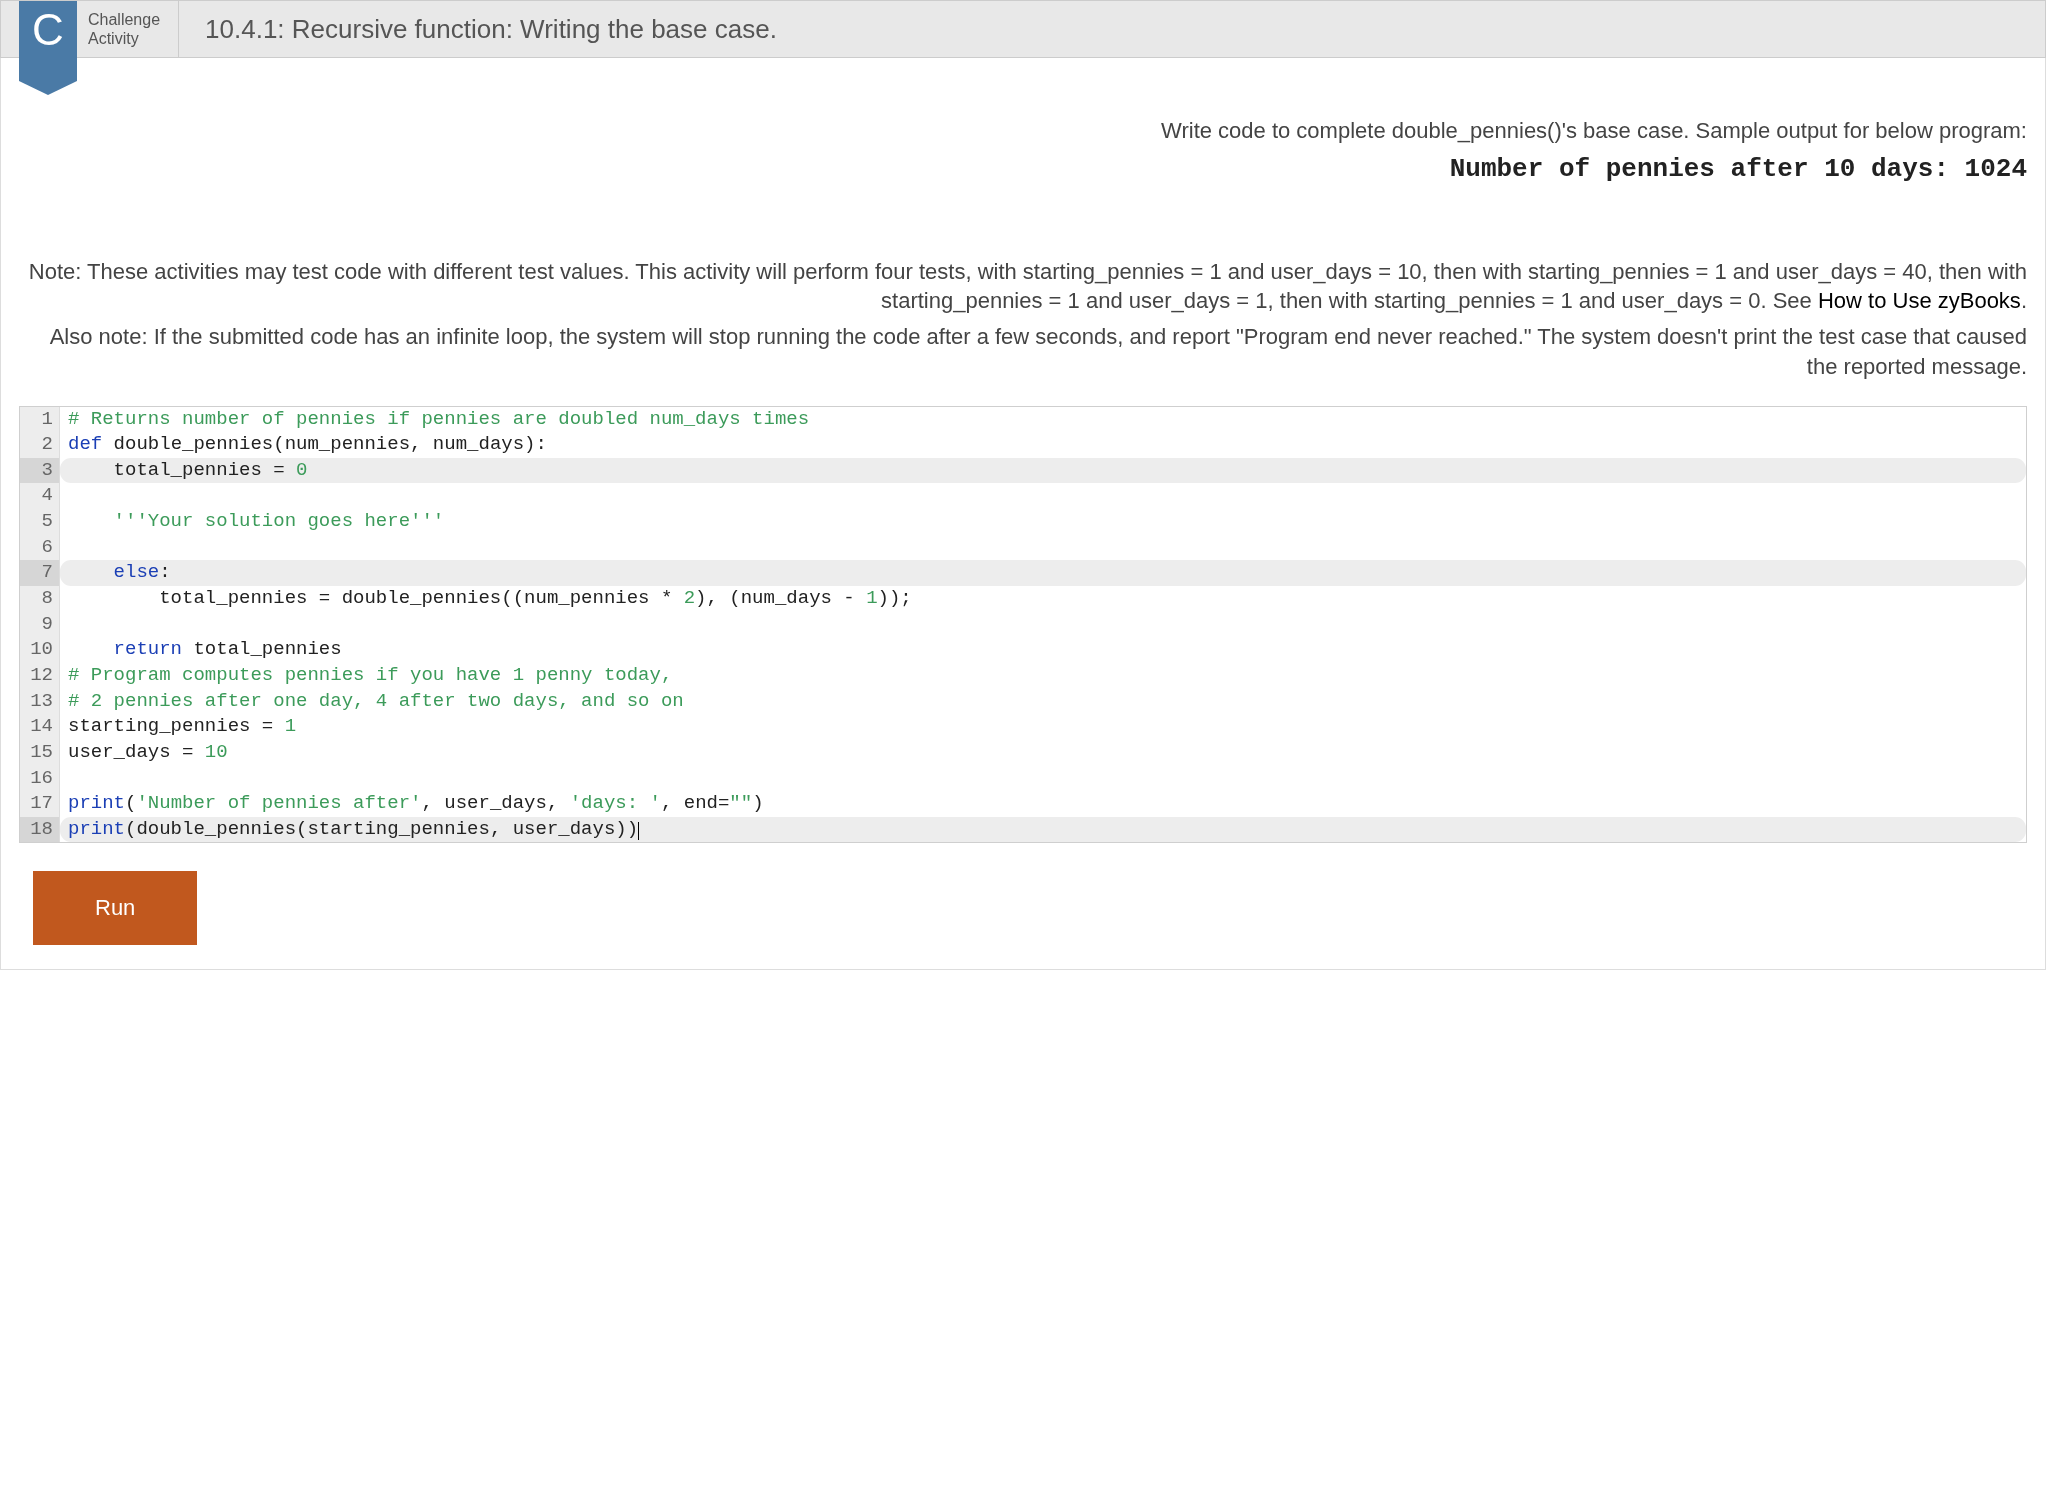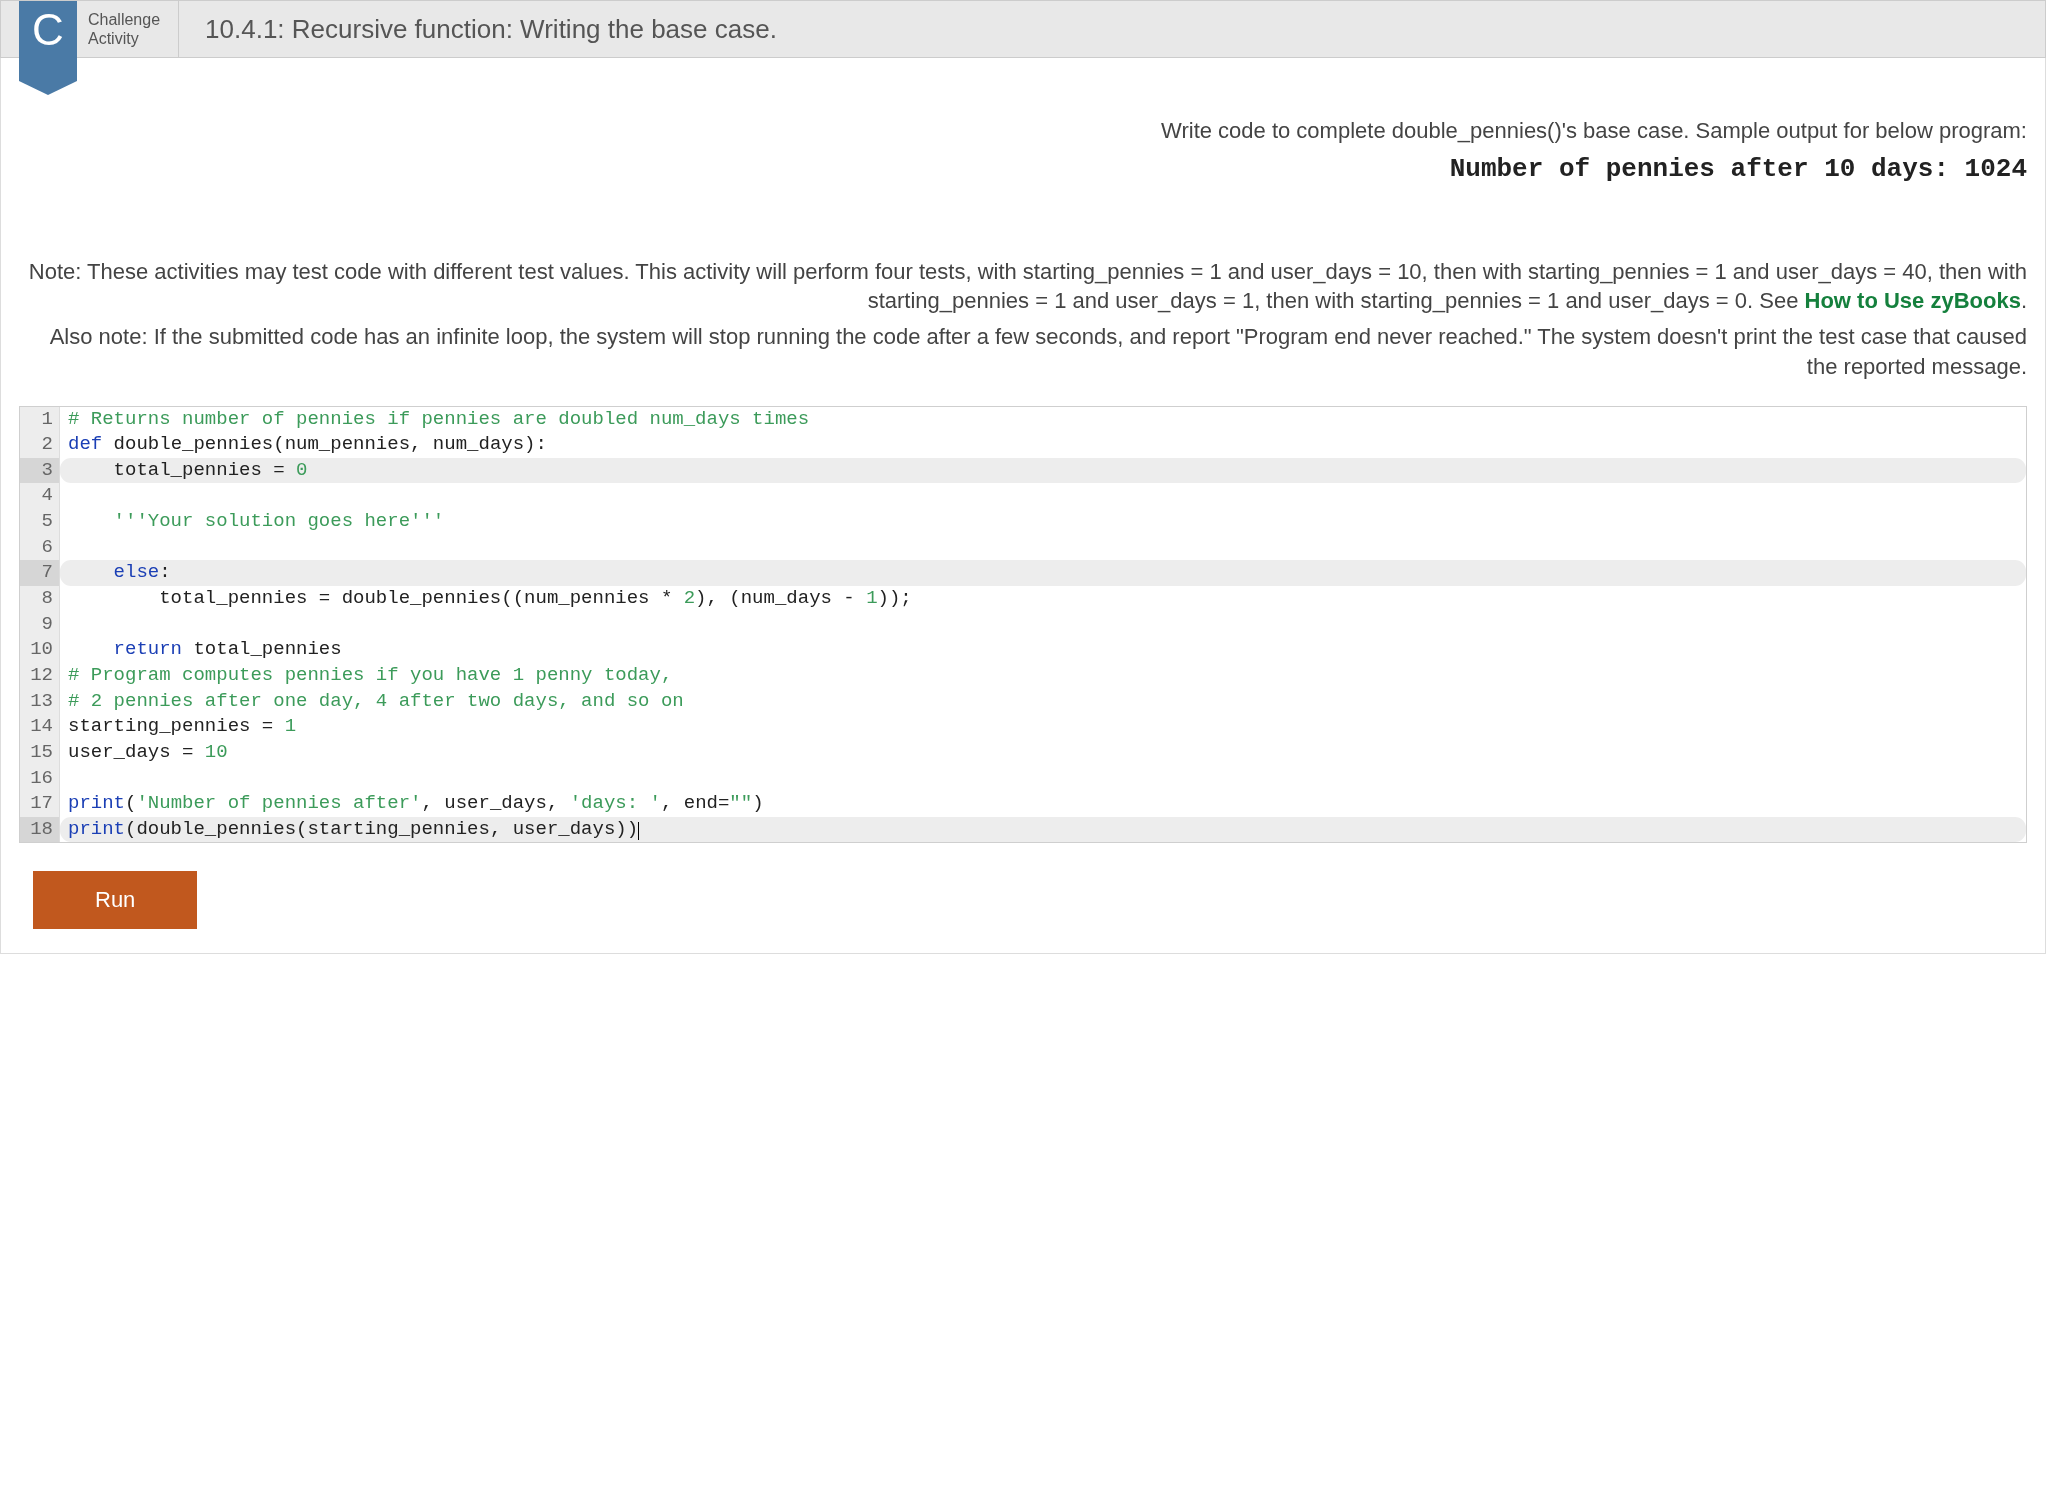--- a/index.html
+++ b/index.html
@@ -91,21 +91,21 @@
     .instructions p { margin-bottom: 6px; text-align: right; }
     .instructions .mono {
       font-family: "Courier New", Courier, monospace;
       font-size: 26px;
       font-weight: bold;
       color: #222;
       margin-top: 6px;
       margin-bottom: 18px;
     }
     .instructions .note-block { margin-top: 70px; }
-    .instructions a { color: #15803d; text-decoration: none; font-weight: bold; }
+    .instructions a { color: #000000; text-decoration: none; }
     .instructions .sub-note { }
     .code-area {
       margin-top: 24px;
       border: 1px solid #cfcfcf;
       background: #fff;
       font-family: Menlo, Consolas, "Courier New", monospace;
       font-size: 19px;
       line-height: 1.35;
     }
     .code-line {
@@ -140,21 +140,21 @@
       border-right: 1px solid #000;
       height: 18px;
       vertical-align: text-bottom;
     }
     .run-btn {
       margin-top: 28px;
       margin-left: 14px;
       background: #c1581e;
       color: #fff;
       border: none;
-      padding: 16px 62px;
+      padding: 24px 62px;
       font-size: 22px;
       font-weight: 300;
       cursor: pointer;
       font-family: inherit;
     }
   </style>
 </head>
 <body>
 
 <div class="header-bar">

